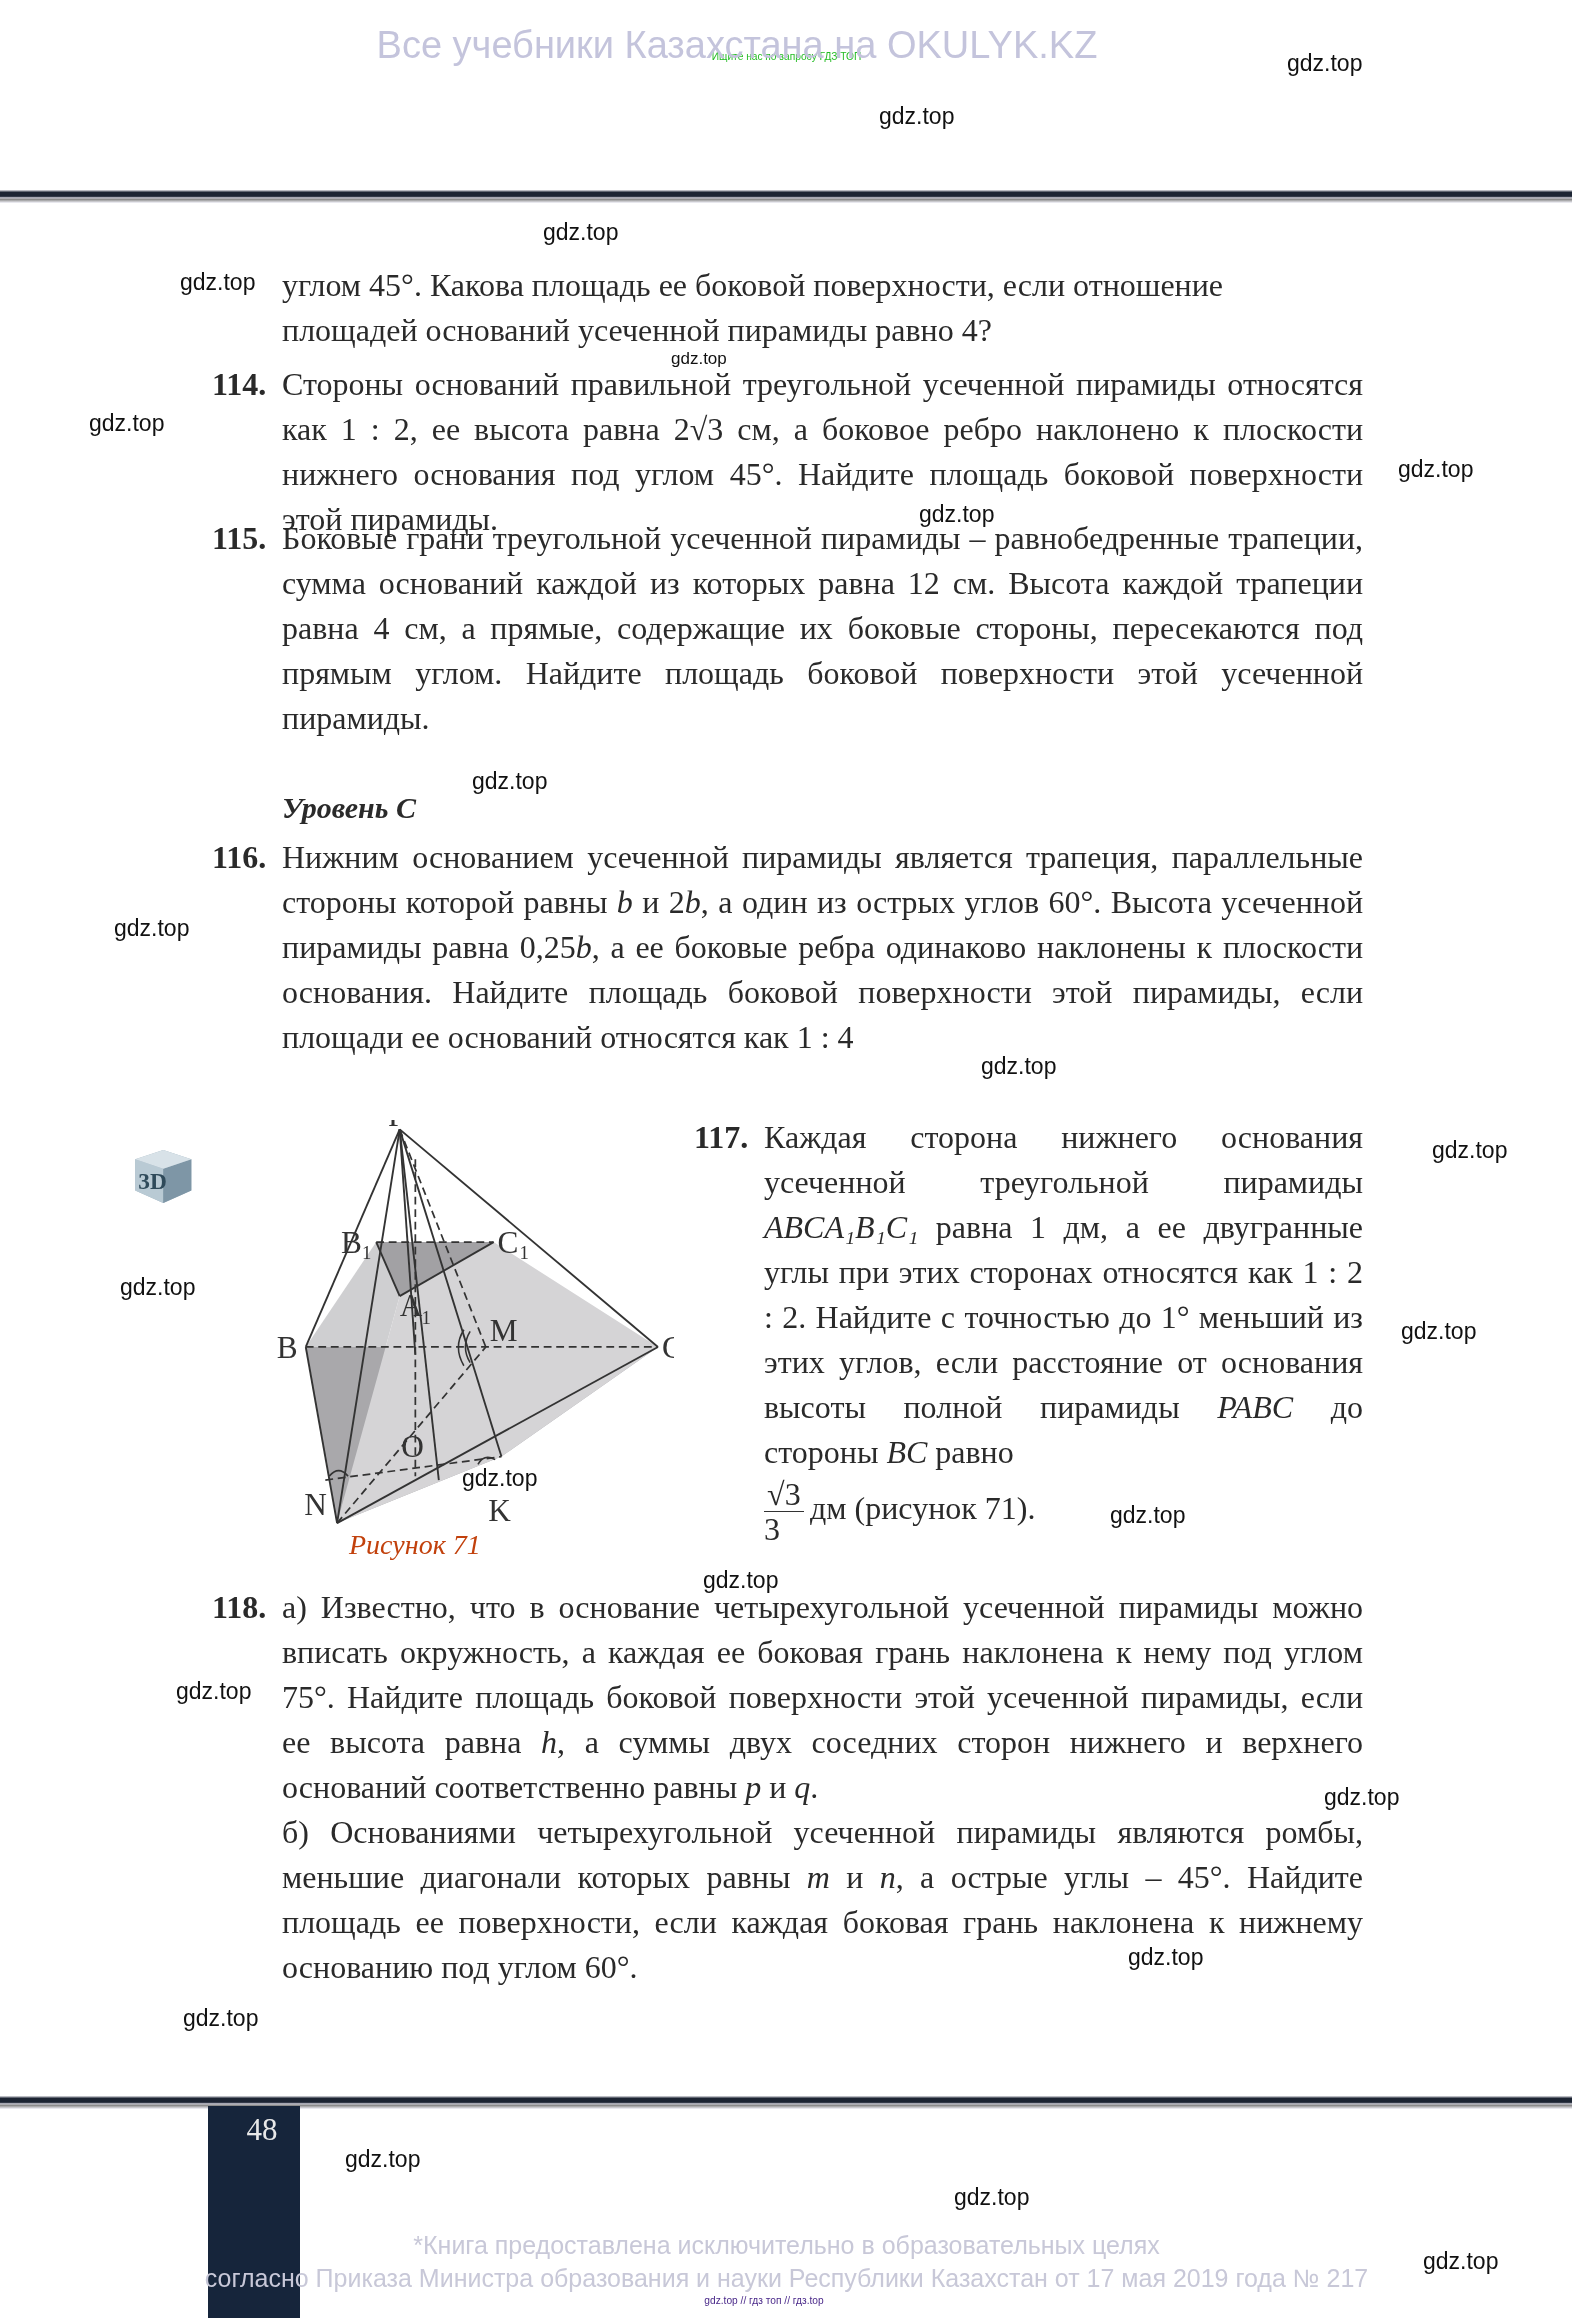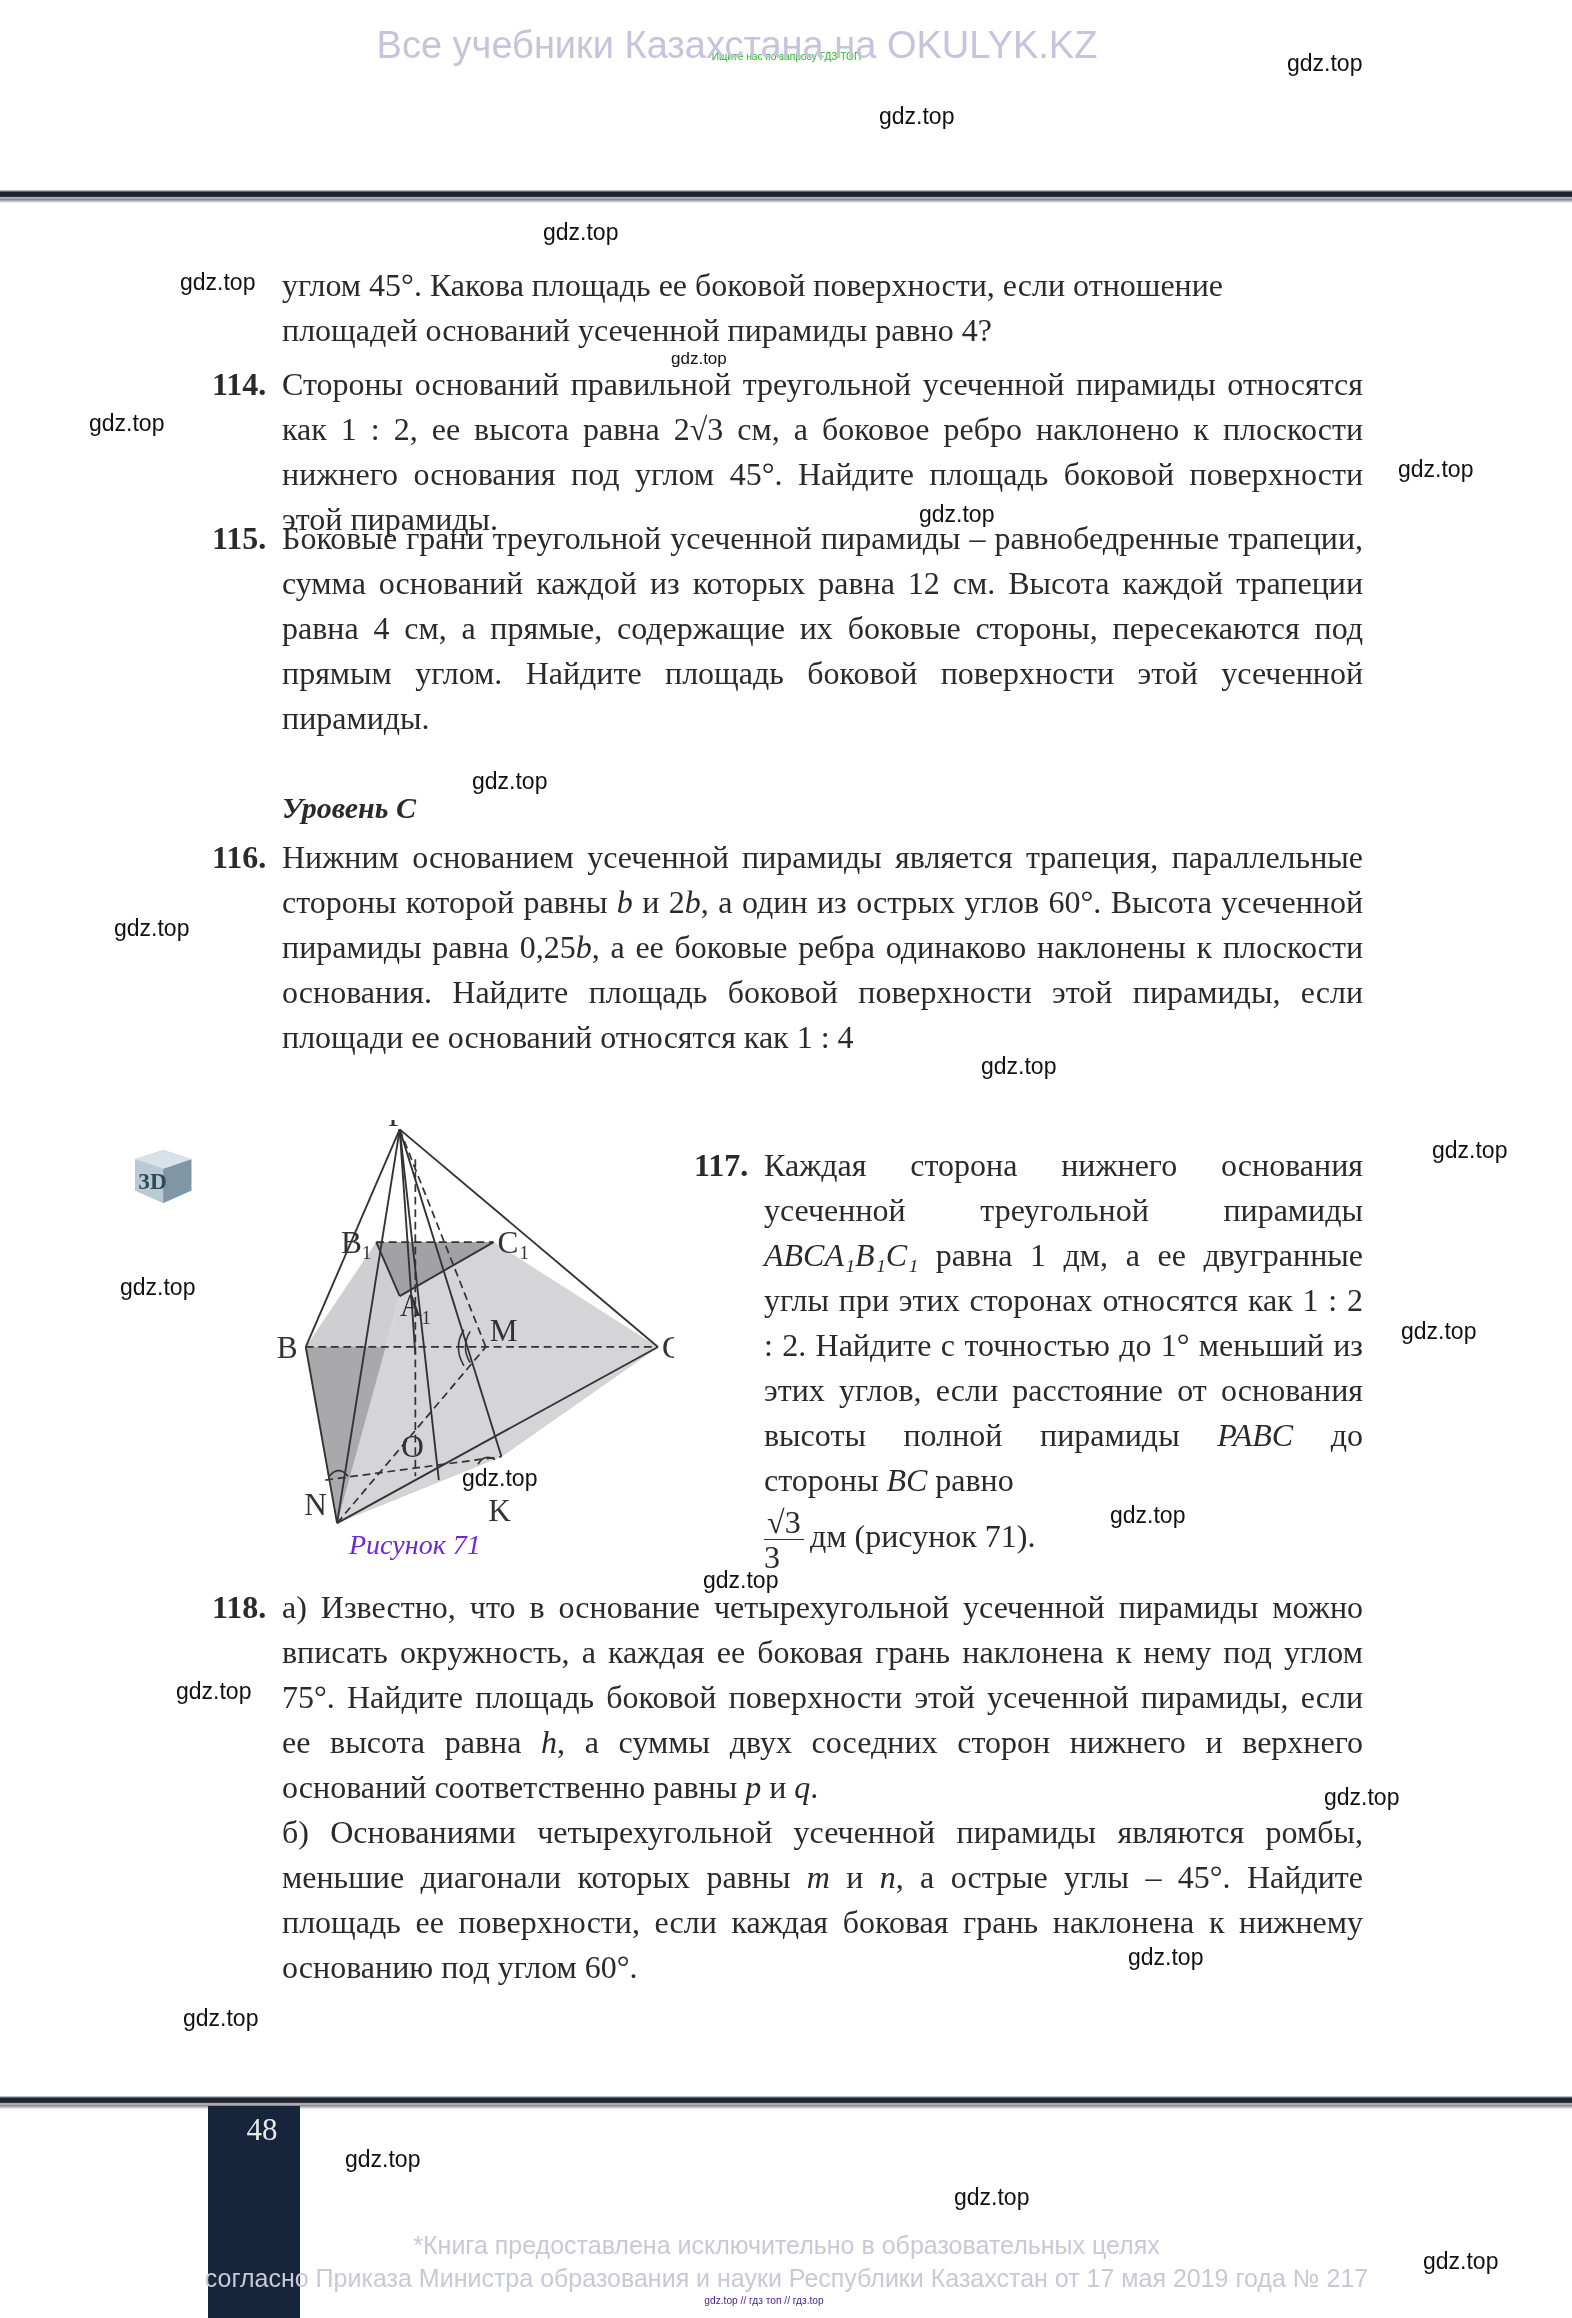--- a/index.html
+++ b/index.html
@@ -5,27 +5,27 @@
   html, body { margin:0; padding:0; background:#fff; }
   body { width:1573px; height:2319px; position:relative; overflow:hidden; font-family:"Liberation Serif", serif; color:#2a2a2a; }
   .abs { position:absolute; }
   .top-note { left:0; width:1573px; top:6.3px; text-align:center; font-family:"Liberation Sans", sans-serif; font-size:10.2px; color:#22bb22;margin-top:45px; }
   .site-banner { left:0; width:1474px; top:23.5px; text-align:center; font-family:"Liberation Sans", sans-serif; font-size:38px; color:#c4c4dc; }
   .wm { font-family:"Liberation Sans", sans-serif; font-size:23px; color:#111; white-space:nowrap; }
   .rule { left:0; width:1573px; height:12.5px; background:linear-gradient(#e6e6ea 0, #1c2433 2.3px, #1c2433 6.3px, #c8c8d2 7.8px, #888 9.4px, #e8e8ee 12.5px); }
   .para { left:282px; width:1081px; font-size:32px; line-height:45px; text-align:justify; text-align-last:left; }
   .num { position:absolute; left:-70px; font-weight:bold; }
   .level { left:282px; font-size:30px; font-weight:bold; font-style:italic; }
-  .col117 { left:764px; width:599px; font-size:32px; line-height:45px; text-align:justify; text-align-last:left;margin-top:28px; }
+  .col117 { left:764px; width:599px; font-size:32px; line-height:45px; text-align:justify; text-align-last:left; }
   .col117 .num { left:-70px; }
   i { font-style:italic; }
   .frac { display:inline-block; vertical-align:middle; text-align:center; line-height:34px; margin-right:6.3px; }
   .frac .n { display:block; border-bottom:1.6px solid #333; padding:0 3.1px; }
   .frac .d { display:block; }
-  .caption { left:349px; top:1529px; font-size:28px; font-style:italic; color:#6d28d9; }
+  .caption { left:349px; top:1529px; font-size:28px; font-style:italic; color:#c2410c; }
   .page-tab { left:208px; top:2106px; width:92px; height:213px; background:#16253b; }
   .page-num { left:208px; top:2112px; width:108px; text-align:center; font-size:31px; color:#e8e8e8; }
   .footer-note { left:0; width:1573px; text-align:center; font-family:"Liberation Sans", sans-serif; font-size:25px; color:#c8c8d8; }
   .footer-links { left:0; width:1528px; top:2295px; text-align:center; font-family:"Liberation Sans", sans-serif; font-size:10.2px; color:#4b2a8a; }
   .icon3d { left:129px; top:1145px; width:67px; height:63px; }
   svg text { font-family:"Liberation Serif", serif; }
 </style>
 </head>
 <body>
 

